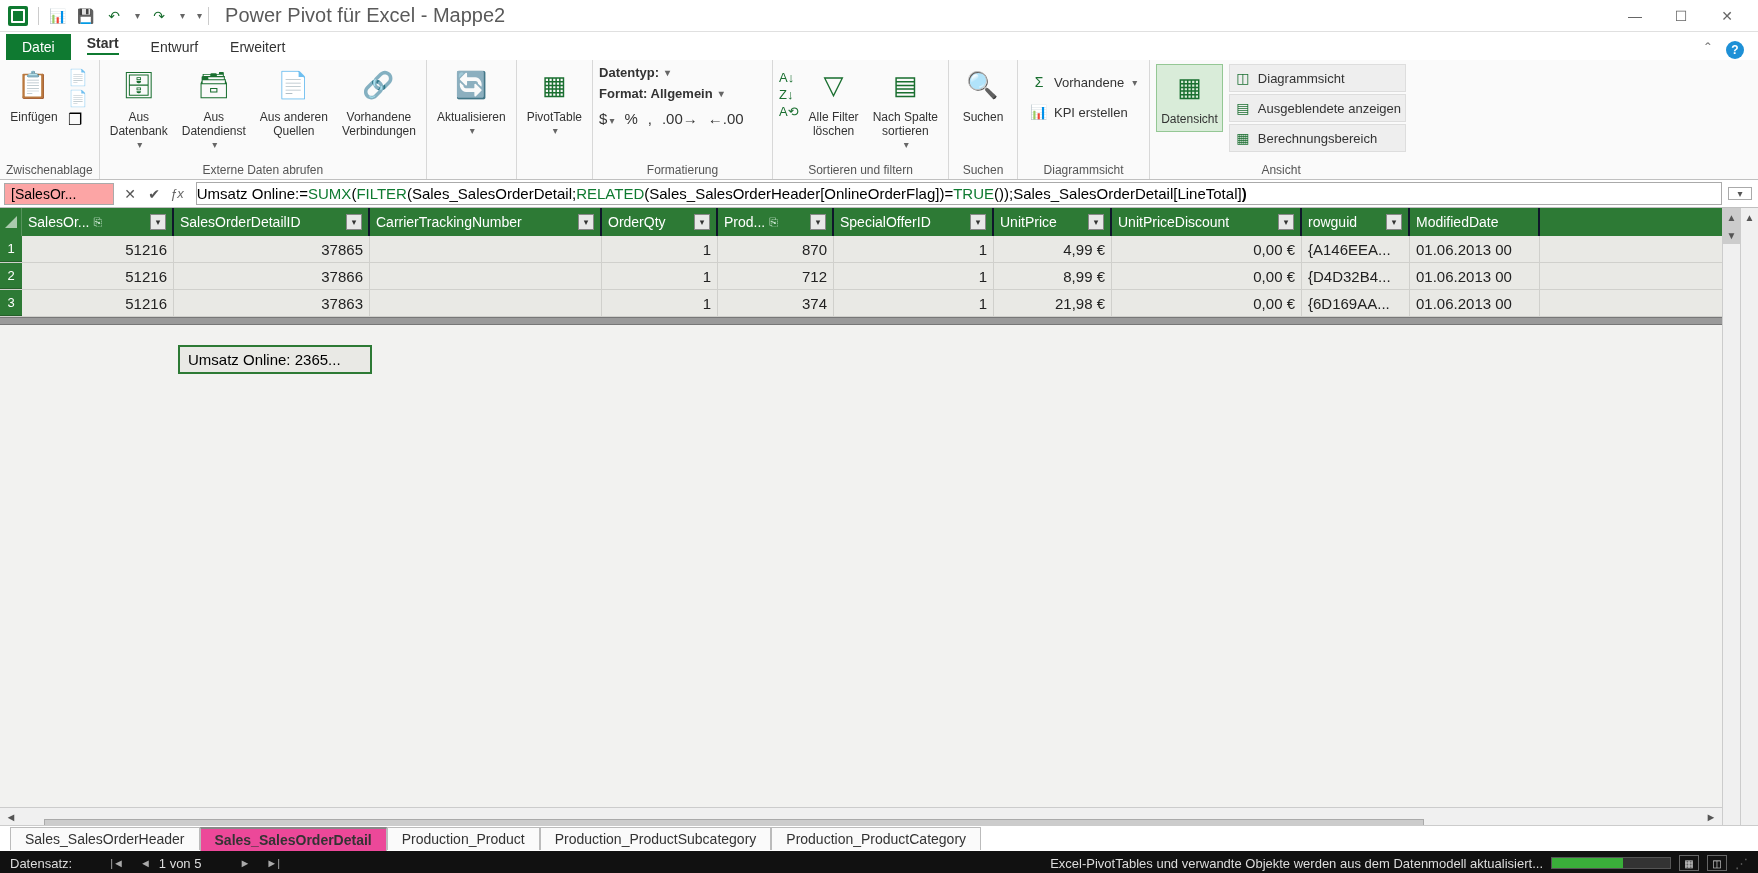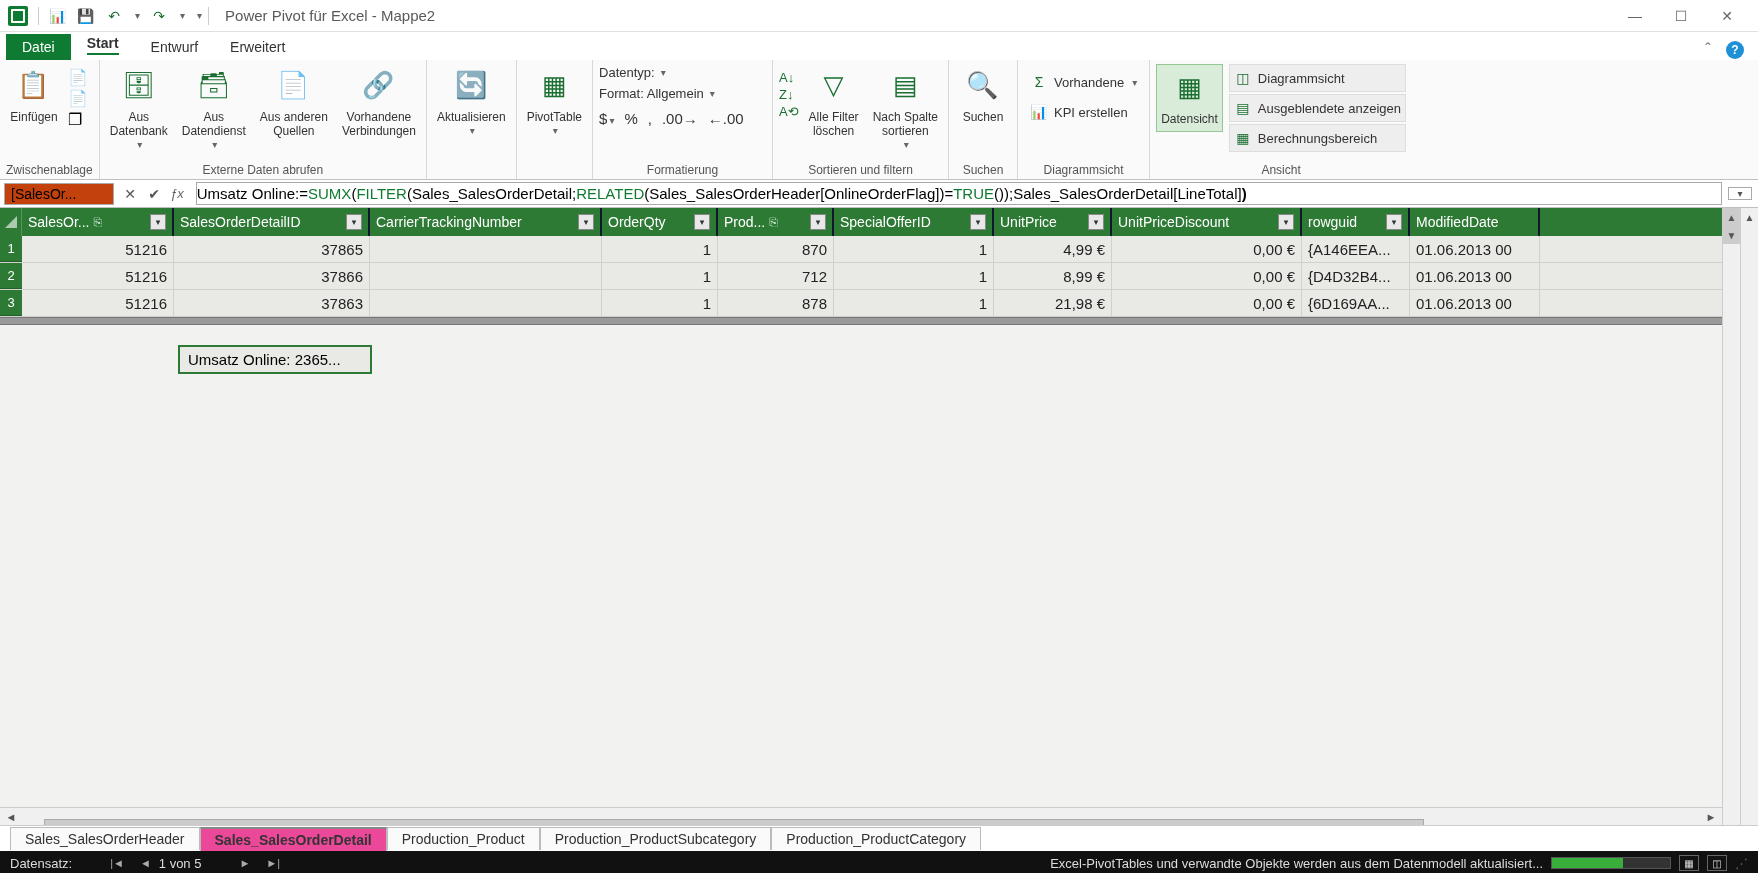--- a/index.html
+++ b/index.html
@@ -5,21 +5,21 @@
 * { margin: 0; padding: 0; box-sizing: border-box; font-family: "Segoe UI", Tahoma, sans-serif; }
 body { width: 1758px; height: 873px; background: #fff; overflow: hidden; position: relative; }
 
 
 .titlebar { height: 32px; background: #fff; display: flex; align-items: center; padding: 0 8px; border-bottom: 1px solid #e0e0e0; }
 .titlebar .app-icon { width: 20px; height: 20px; background: #0f7a31; border-radius: 2px; margin-right: 6px; position: relative; }
 .titlebar .app-icon::after { content: ""; position: absolute; inset: 3px; border: 2px solid #fff; border-radius: 1px; }
 .qat { display: flex; gap: 10px; align-items: center; margin-left: 4px; }
 .qat .qi { width: 18px; height: 18px; display: flex; align-items: center; justify-content: center; color: #1a6f30; font-size: 14px; cursor: pointer; }
 .qat .sep { width: 1px; height: 18px; background: #ccc; }
-.titletext { margin-left: 10px; color: #5a5a5a; font-size: 15px; }
+.titletext { margin-left: 10px; color: #5a5a5a; font-size: 20px; }
 .wincontrols { margin-left: auto; display: flex; gap: 0; }
 .wincontrols .wc { width: 46px; height: 32px; display: flex; align-items: center; justify-content: center; color: #666; font-size: 14px; cursor: pointer; }
 
 
 .tabstrip { height: 28px; display: flex; align-items: flex-end; padding: 0 6px; position: relative; }
 .tabstrip .tab { padding: 5px 16px; font-size: 14px; color: #333; cursor: pointer; }
 .tabstrip .tab.file { background: #0f7a31; color: #fff; }
 .tabstrip .tab.active { font-weight: 600; }
 .tabstrip .tab.active::after { content: ""; display: block; height: 2px; background: #0f7a31; margin-top: 2px; }
 .tabstrip .right-icons { margin-left: auto; display: flex; gap: 8px; align-items: center; padding-right: 8px; }
@@ -30,29 +30,29 @@
 .ribbon { height: 120px; border-bottom: 1px solid #c0c0c0; display: flex; background: #fafafa; }
 .rgroup { border-right: 1px solid #d8d8d8; display: flex; flex-direction: column; padding: 4px 6px 0; }
 .rgroup .buttons { display: flex; gap: 6px; flex: 1; align-items: flex-start; }
 .rgroup .glabel { text-align: center; font-size: 12px; color: #555; padding: 3px 0 2px; }
 .rbtn { display: flex; flex-direction: column; align-items: center; justify-content: flex-start; padding: 3px 4px; min-width: 56px; cursor: pointer; }
 .rbtn .ricon { width: 36px; height: 36px; display: flex; align-items: center; justify-content: center; font-size: 26px; color: #1a6f30; }
 .rbtn .rlbl { font-size: 12px; color: #333; text-align: center; line-height: 1.15; margin-top: 8px; }
 .rbtn-small { display: flex; align-items: center; gap: 6px; padding: 3px 6px; font-size: 13px; color: #333; cursor: pointer; white-space: nowrap; }
 .rbtn-small .sicon { width: 18px; height: 18px; display: flex; align-items: center; justify-content: center; color: #1a6f30; font-size: 14px; }
 .vstack { display: flex; flex-direction: column; gap: 2px; }
-.format-row { display: flex; align-items: center; gap: 4px; font-size: 13px; color: #333; padding: 1px 0; }
+.format-row { display: flex; align-items: center; gap: 4px; font-size: 13px; color: #333; padding: 1px 0; font-weight: bold; }
 .dd { color: #666; font-size: 10px; margin-left: 2px; }
 .fmt-icons { display: flex; gap: 10px; font-size: 15px; color: #333; padding-top: 4px; }
 .view-panel { background: #eee; padding: 4px; border: 1px solid #ddd; }
 .view-panel.active { background: #d9ecd9; border-color: #94c794; }
 
 
 .fbar { height: 28px; display: flex; align-items: center; border-bottom: 1px solid #c0c0c0; background: #fff; }
-.fbar .cellref { width: 110px; border: 1px solid #aaa; margin: 2px 4px; padding: 2px 6px; font-size: 14px; background: #c2410c; white-space: nowrap; overflow: hidden; }
+.fbar .cellref { width: 110px; border: 1px solid #aaa; margin: 2px 4px; padding: 2px 6px; font-size: 14px; background: #fca5a5; white-space: nowrap; overflow: hidden; }
 .fbar .fbtn { width: 24px; text-align: center; color: #555; font-size: 14px; cursor: pointer; }
 .fbar .fx { font-style: italic; font-size: 13px; color: #666; padding: 0 4px; }
 .fbar .formula { flex: 1; font-size: 15px; padding: 2px 0; white-space: nowrap; overflow: hidden; border: 1px solid #aaa; margin: 2px 6px 2px 8px; display: flex; align-items: center; }
 .fbar .formula .fn { color: #0f7a31; }
 .fbar .formula .kw { color: #0f7a31; }
 .fbar .ddend { width: 24px; border: 1px solid #aaa; margin: 2px 6px 2px 0; text-align: center; font-size: 10px; color: #555; cursor: pointer; }
 
 
 .gridwrap { position: relative; height: calc(873px - 32px - 28px - 120px - 28px - 26px - 22px); display: flex; }
 .grid { flex: 1; overflow: hidden; background: #f2f2f0; position: relative; }
@@ -385,21 +385,21 @@
           <div class="gcell c7 num">0,00 €</div>
           <div class="gcell c8">{D4D32B4...</div>
           <div class="gcell c9">01.06.2013 00</div>
         </div>
         <div class="grow">
           <div class="grownum">3</div>
           <div class="gcell c0 num">51216</div>
           <div class="gcell c1 num">37863</div>
           <div class="gcell c2"></div>
           <div class="gcell c3 num">1</div>
-          <div class="gcell c4 num">878</div>
+          <div class="gcell c4 num">374</div>
           <div class="gcell c5 num">1</div>
           <div class="gcell c6 num">21,98 €</div>
           <div class="gcell c7 num">0,00 €</div>
           <div class="gcell c8">{6D169AA...</div>
           <div class="gcell c9">01.06.2013 00</div>
         </div>
       </div>
     <div class="divider-row"></div>
     <div class="calc-area">
       <div class="calc-cell">Umsatz Online: 2365...</div>

